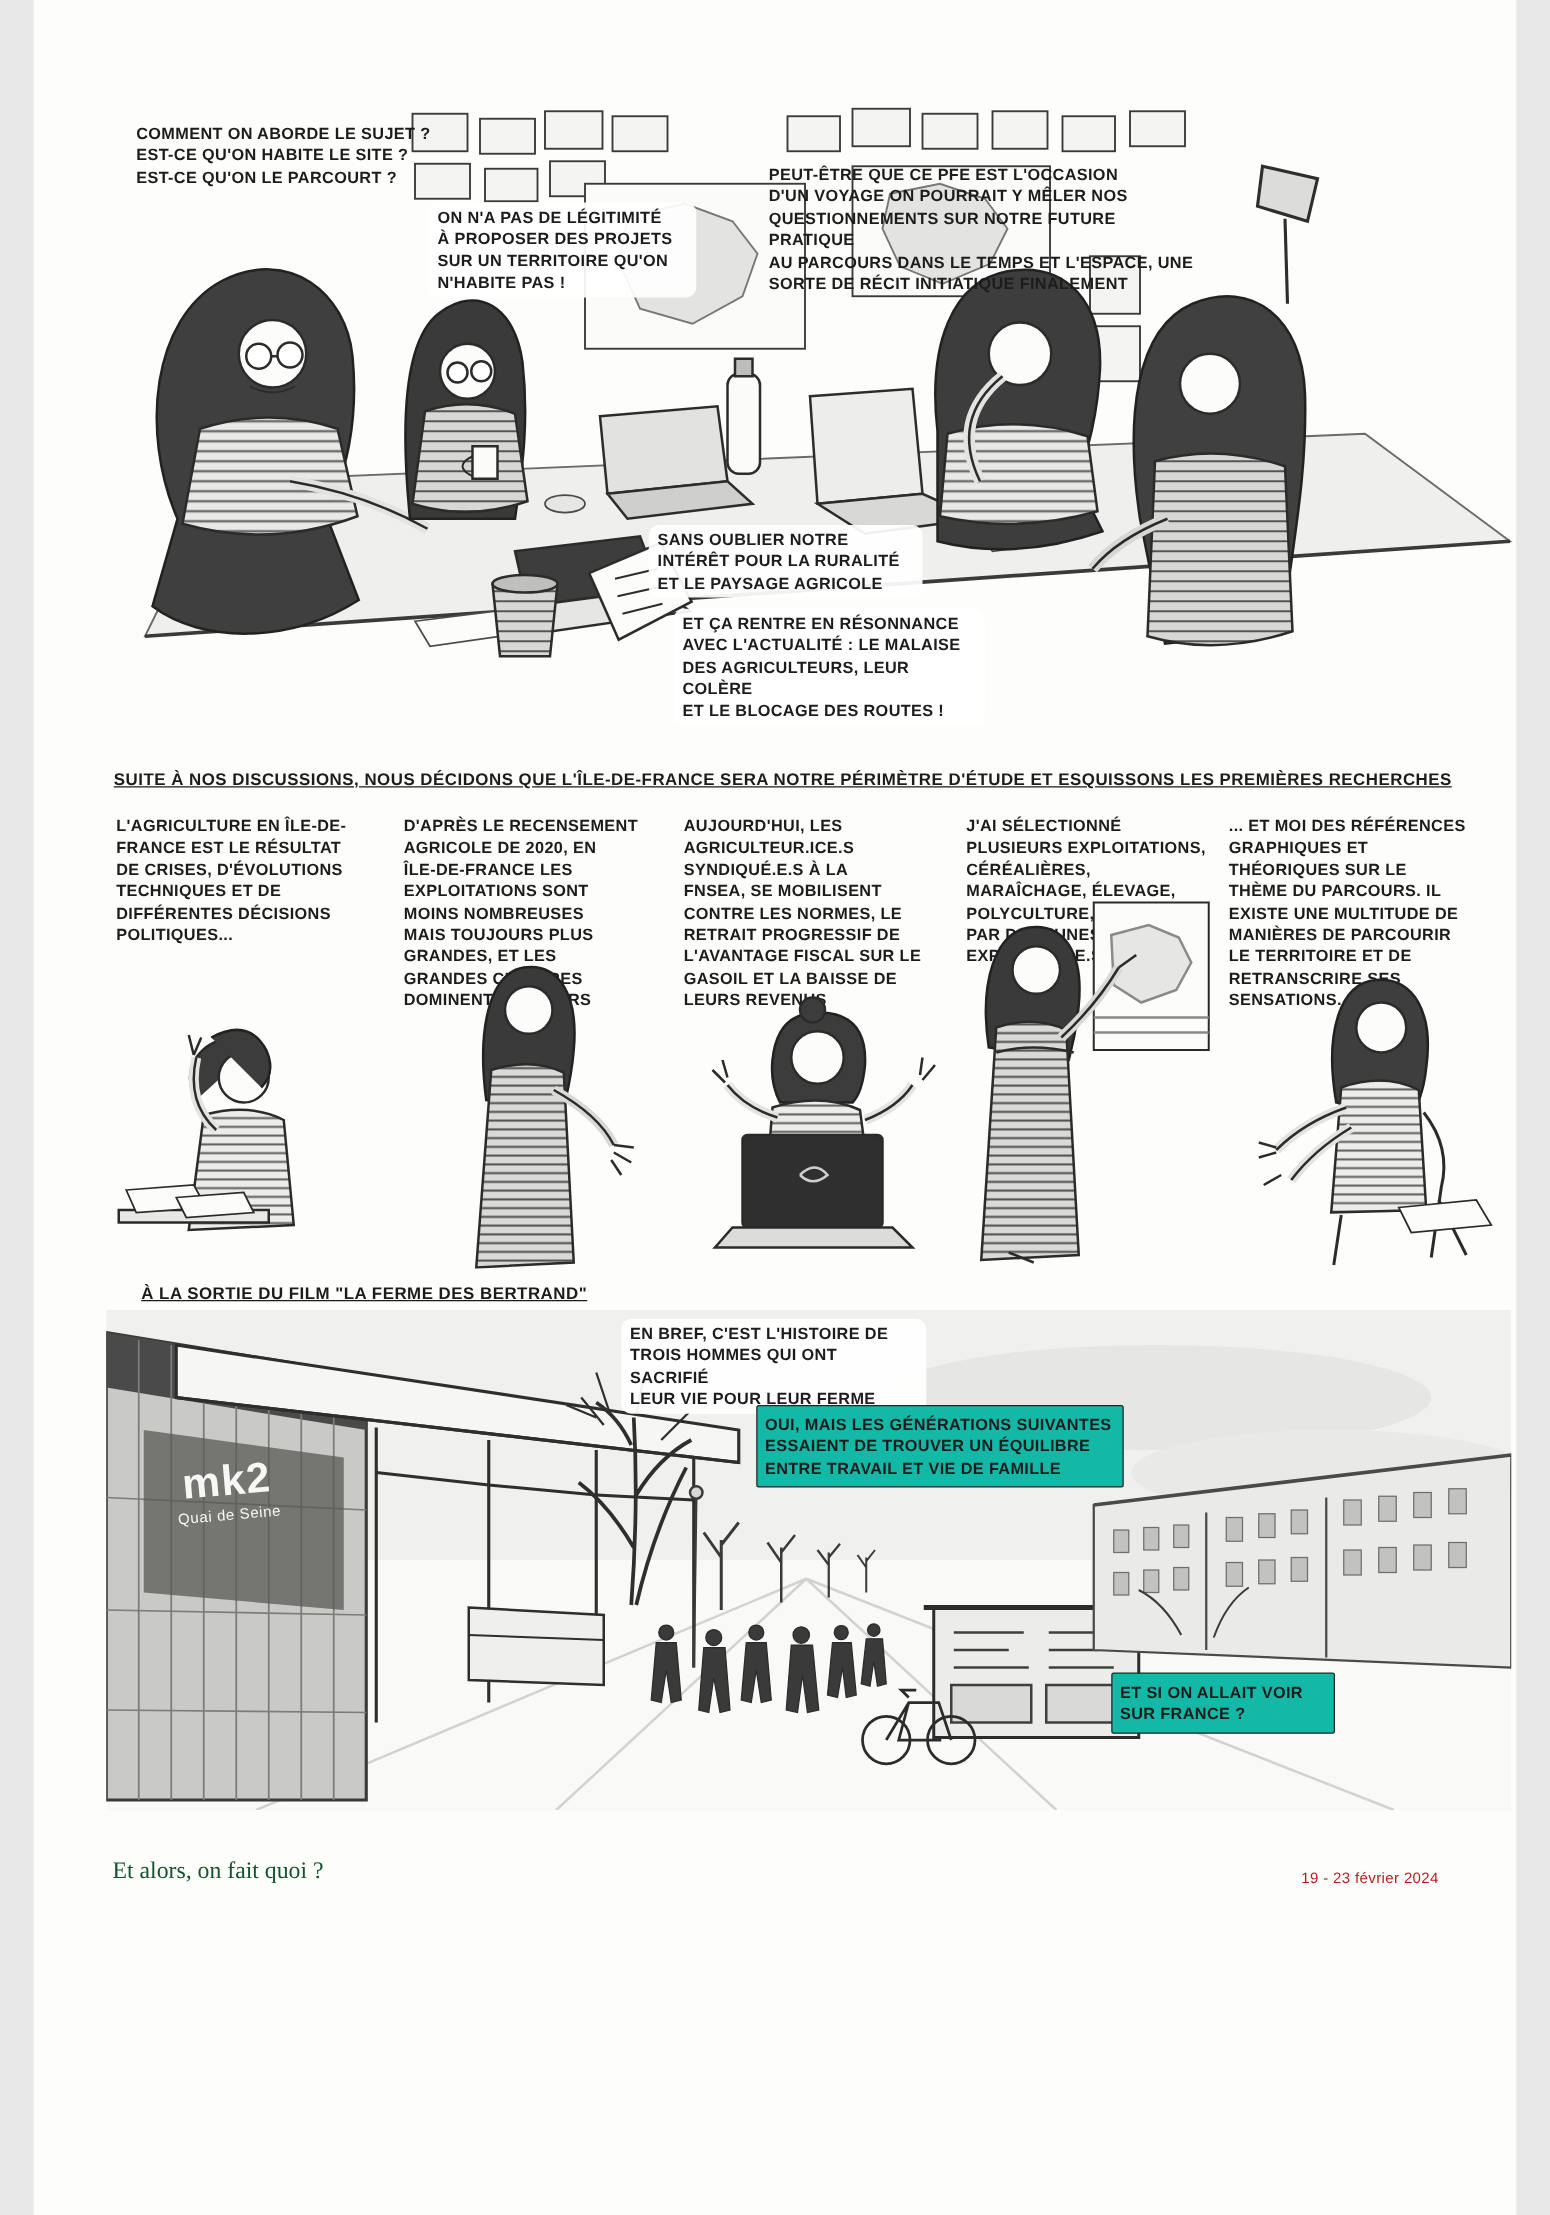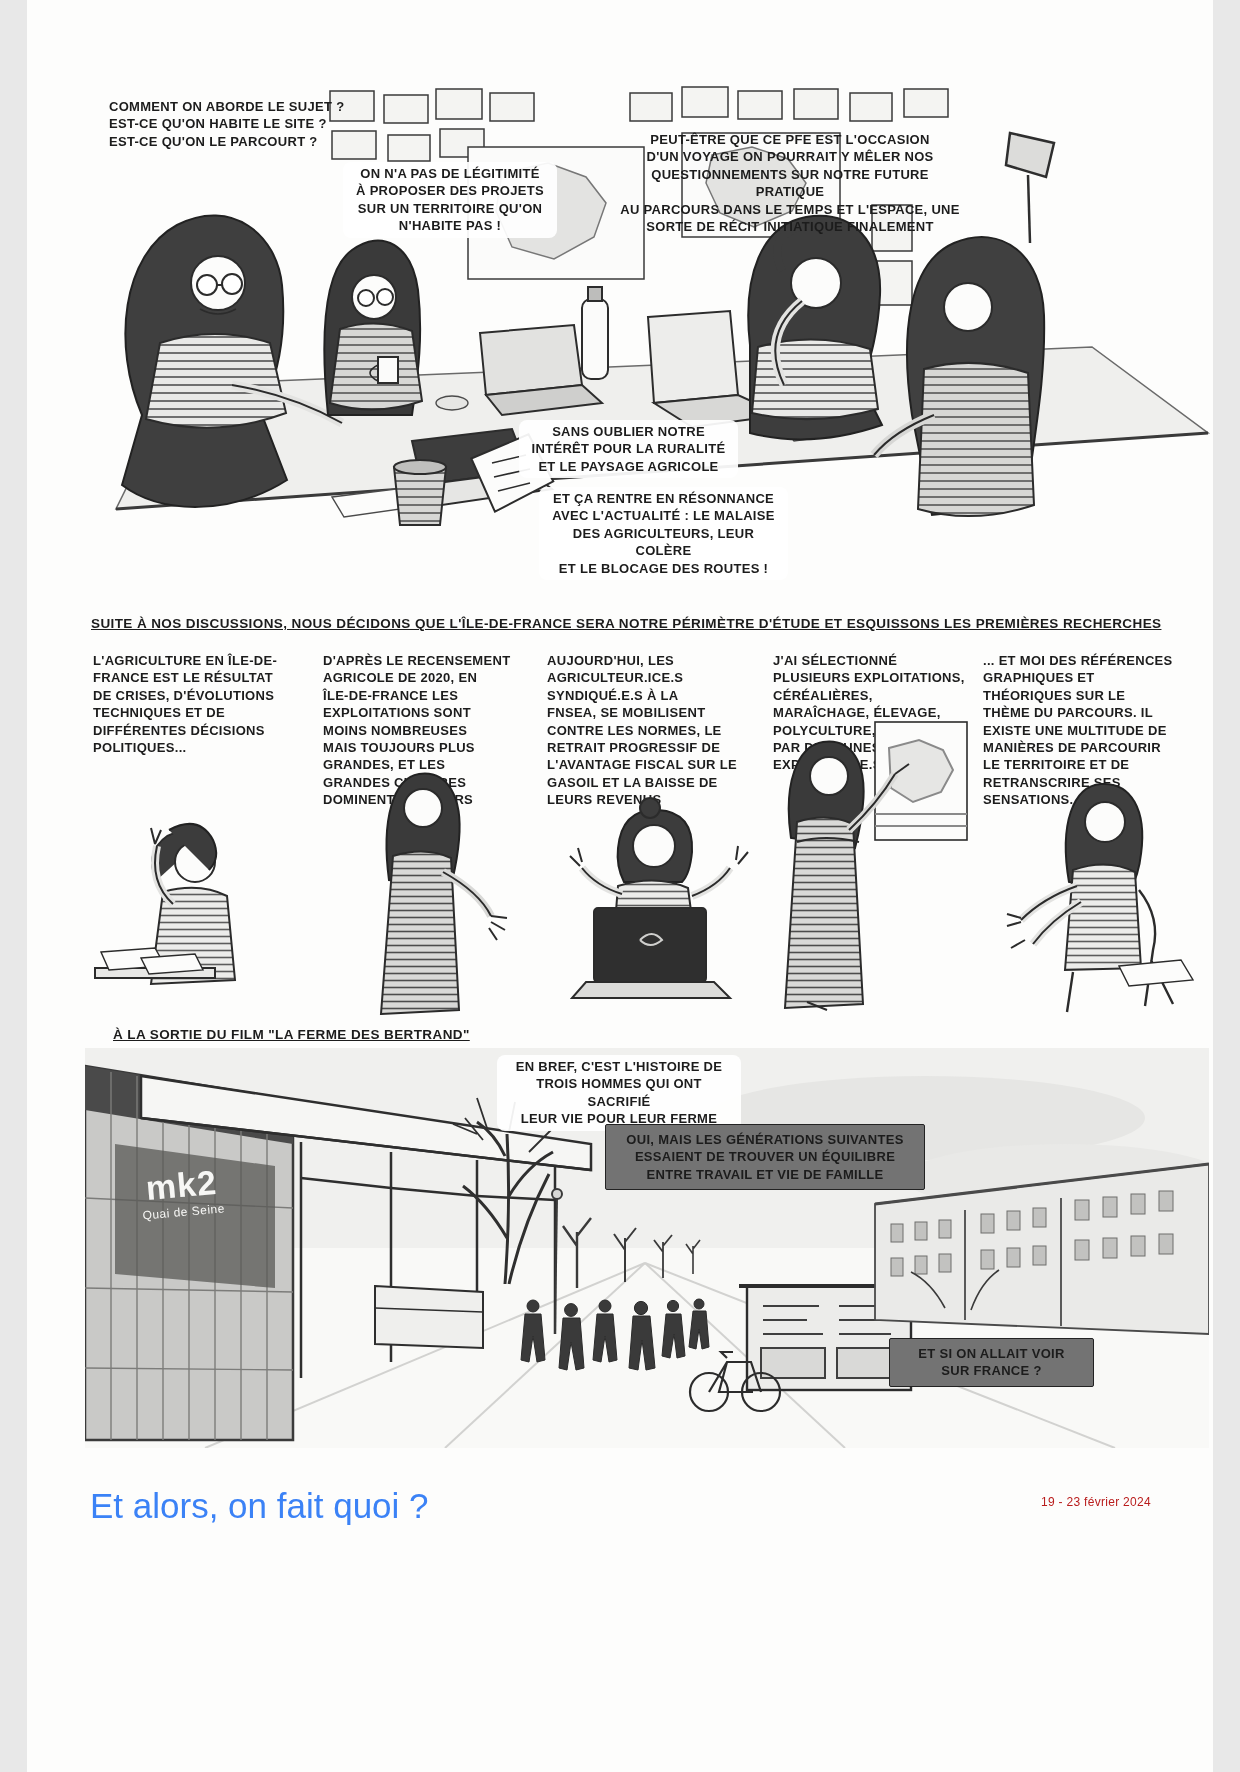--- a/index.html
+++ b/index.html
@@ -7,34 +7,34 @@
     position:relative;width:1186px;height:1772px;margin:0 auto;
     background:#fdfdfc;overflow:hidden;
     font-family:"Liberation Sans",sans-serif;color:#1b1b1b;
   }
   .hand{
     position:absolute;
     font-family:"Liberation Sans",sans-serif;
     font-weight:700;font-size:13px;line-height:1.34;letter-spacing:.3px;
     color:#1c1c1c;white-space:pre-line;
   }
-  .hand.center{text-align:center;}
+  .hand.center{}
   .halo{background:rgba(255,255,255,.93);padding:3px 7px;border-radius:8px;}
-  .boxed{background:#737373;border:1.6px solid #232323;border-radius:2px;padding:6px 19px;}
+  .boxed{background:#14b8a6;border:1.6px solid #232323;border-radius:2px;padding:6px 6px;}
   .caption{font-size:13.5px;letter-spacing:.4px;text-decoration:underline;}
   .sketch{position:absolute;}
   .mk2sign{
     position:absolute;color:#f7f7f5;text-align:center;transform:rotate(-5deg);
     font-family:"Liberation Sans",sans-serif;font-weight:700;line-height:1;
   }
   .mk2sign .brand{font-size:34px;letter-spacing:1px;}
   .mk2sign .loc{font-size:12px;margin-top:4px;letter-spacing:.5px;font-weight:400;}
   .footer-q{
     position:absolute;left:63px;top:1486px;
-    font-family:Liberation Sans, sans-serif;font-size:35px;color:#3b82f6;
+    font-family:Liberation Serif, serif;font-size:19px;color:#14532d;
   }
   .footer-d{
     position:absolute;right:62px;top:1495px;
     font-size:12px;color:#b91c1c;letter-spacing:.3px;
   }
   svg{display:block;}
 </style>
 </head>
 <body>
 

